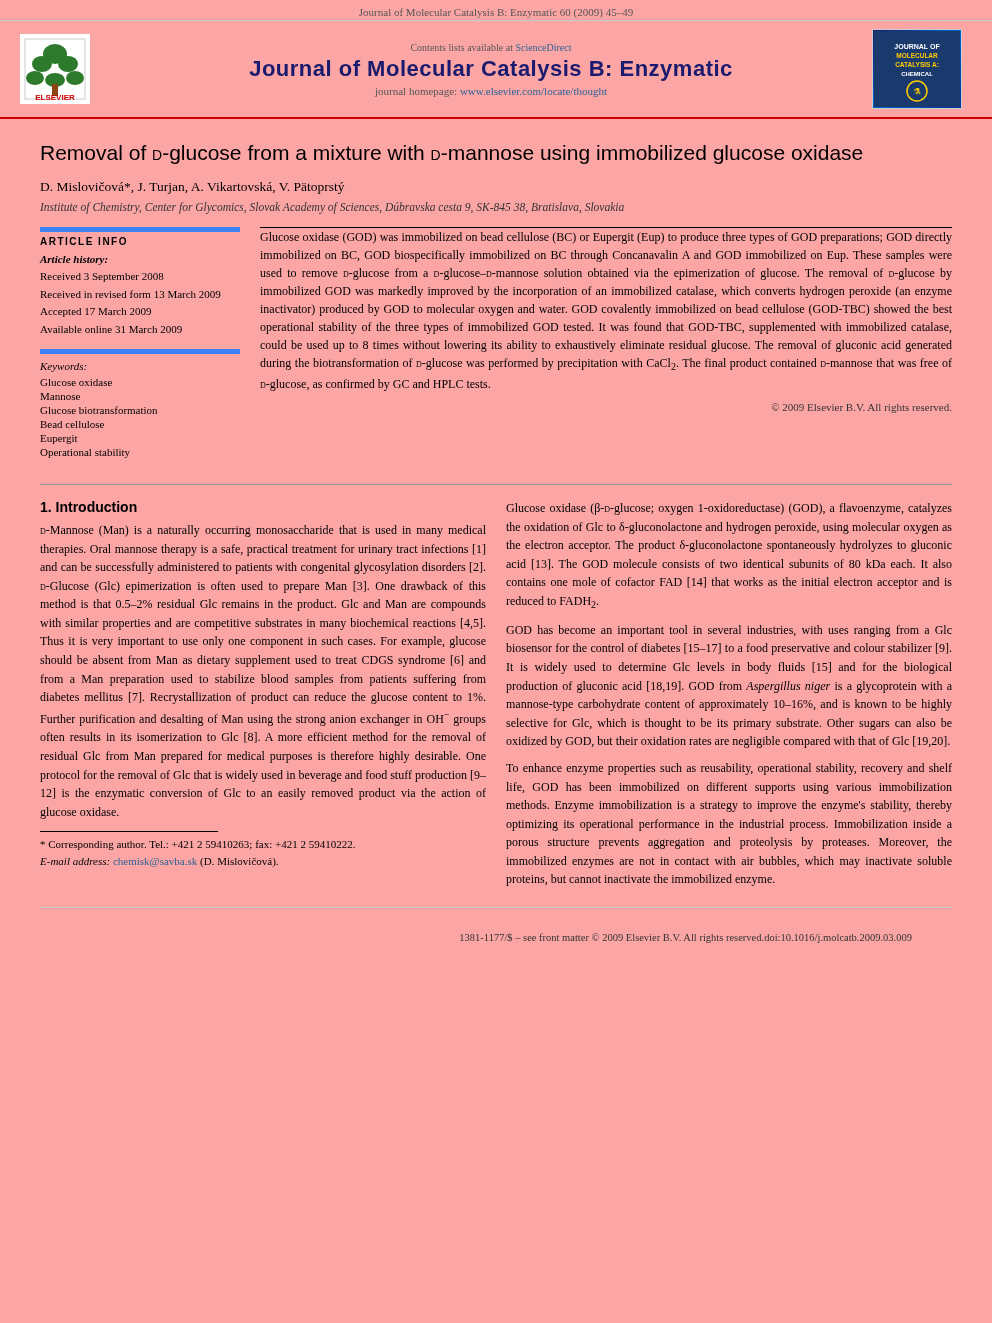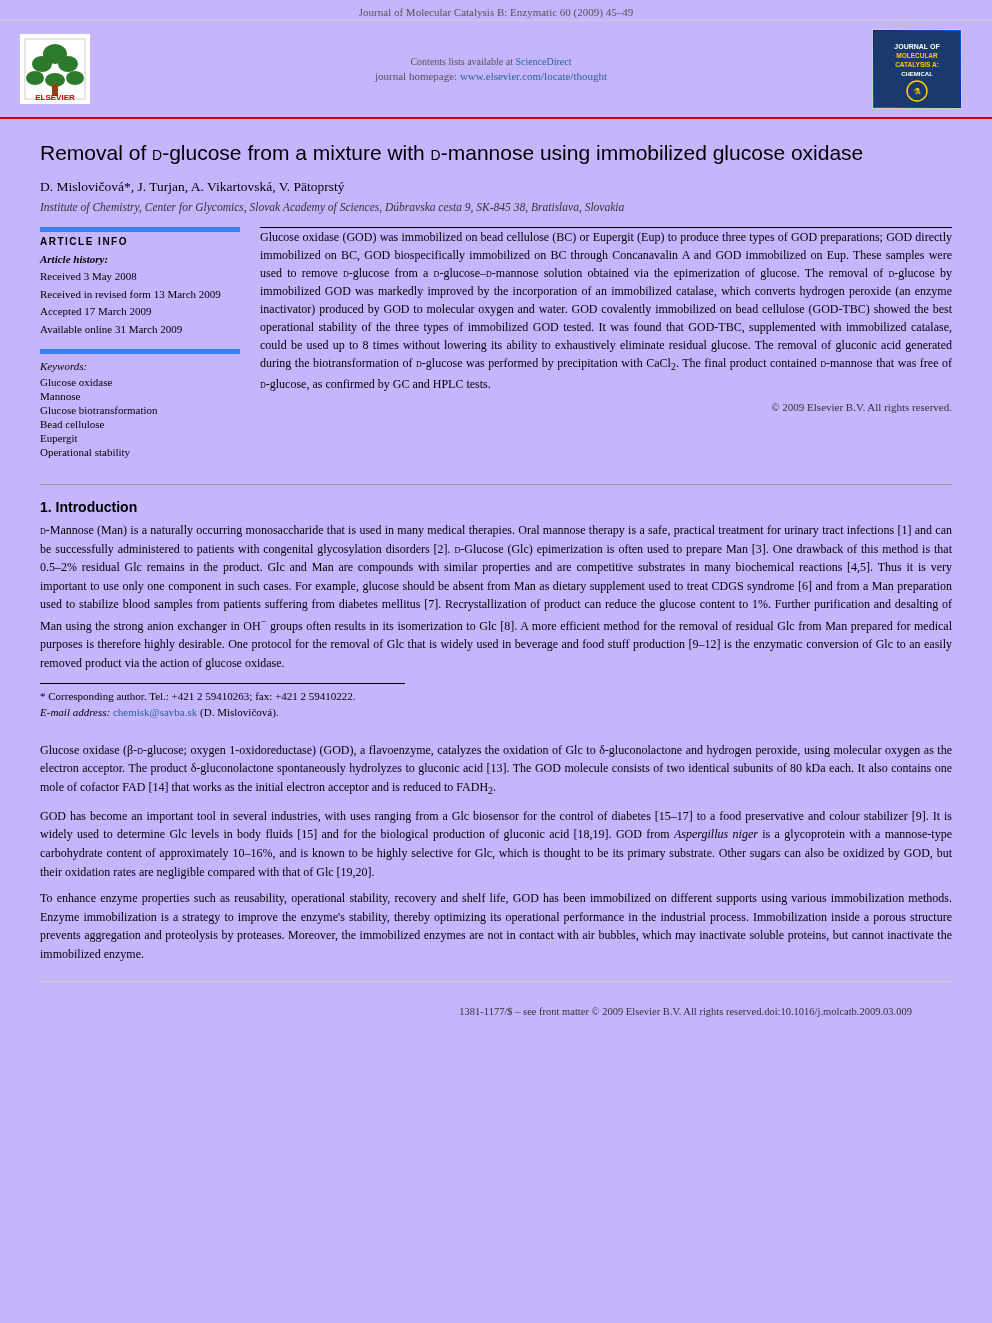--- a/index.html
+++ b/index.html
@@ -7,21 +7,21 @@
       background: #fff;
       font-family: "Times New Roman", Times, serif;
       font-size: 13px;
       color: #000;
       width: 992px;
       min-height: 1323px;
     }
     .page {
       width: 992px;
       min-height: 1323px;
-      background: #c4b5fd;
+      background: #fca5a5;
       padding: 0;
     }
     
     .journal-top-bar {
       text-align: center;
       font-size: 11px;
       color: #555;
       padding: 6px 0 2px 0;
       border-bottom: 1px solid #ccc;
     }
@@ -186,21 +186,20 @@
     
     .section-divider {
       border: none;
       border-top: 1px solid #999;
       margin: 14px 0;
     }
     
     .body-two-col {
       display: flex;
       gap: 20px;
-      flex-direction: column;
     }
     .body-left {
       flex: 1;
     }
     .body-right {
       flex: 1;
     }
     .section-heading {
       font-size: 14px;
       font-weight: bold;
@@ -266,20 +265,21 @@
           <rect x="32" y="50" width="6" height="12" fill="#8B4513"></rect>
           <text x="35" y="66" text-anchor="middle" font-size="8" font-family="Arial" font-weight="bold" fill="#c00">ELSEVIER</text>
         </svg>
       </div>
     </div>
     <div class="banner-center">
       <div class="sciencedirect-line">
         <span>Contents lists available at</span>
         <span style="color:#2a6496; text-decoration:none;">ScienceDirect</span>
       </div>
+      <div class="journal-title-banner">Journal of Molecular Catalysis B: Enzymatic</div>
       <div class="journal-homepage-line">
         <span>journal homepage:</span>
         <span style="color:#2a6496;">www.elsevier.com/locate/thought</span>
       </div>
     </div>
     <div class="banner-right">
       <div class="banner-logo-placeholder">
         <svg width="86" height="76" viewBox="0 0 86 76" xmlns="http://www.w3.org/2000/svg">
           <rect width="86" height="76" fill="#1a3a6e"></rect>
           <text x="43" y="18" text-anchor="middle" font-size="7" font-family="Arial" font-weight="bold" fill="white">JOURNAL OF</text>
@@ -304,21 +304,21 @@
     </div>
 
     <div class="affiliation">Institute of Chemistry, Center for Glycomics, Slovak Academy of Sciences, Dúbravska cesta 9, SK-845 38, Bratislava, Slovakia</div>
 
     <div class="two-col">
 
       <div class="left-col">
         <div class="section-box">
           <div class="section-box-title">Article Info</div>
           <div class="article-history-label">Article history:</div>
-          <div class="article-history-item">Received 3 May 2008</div>
+          <div class="article-history-item">Received 3 September 2008</div>
           <div class="article-history-item">Received in revised form 13 March 2009</div>
           <div class="article-history-item">Accepted 17 March 2009</div>
           <div class="article-history-item">Available online 31 March 2009</div>
         </div>
         <div class="section-box">
           <div class="section-box-title"></div>
           <div class="keywords-label" style="font-style:italic; font-size:11px; font-weight:normal;">Keywords:</div>
           <div class="keyword-item">Glucose oxidase</div>
           <div class="keyword-item">Mannose</div>
           <div class="keyword-item">Glucose biotransformation</div>

